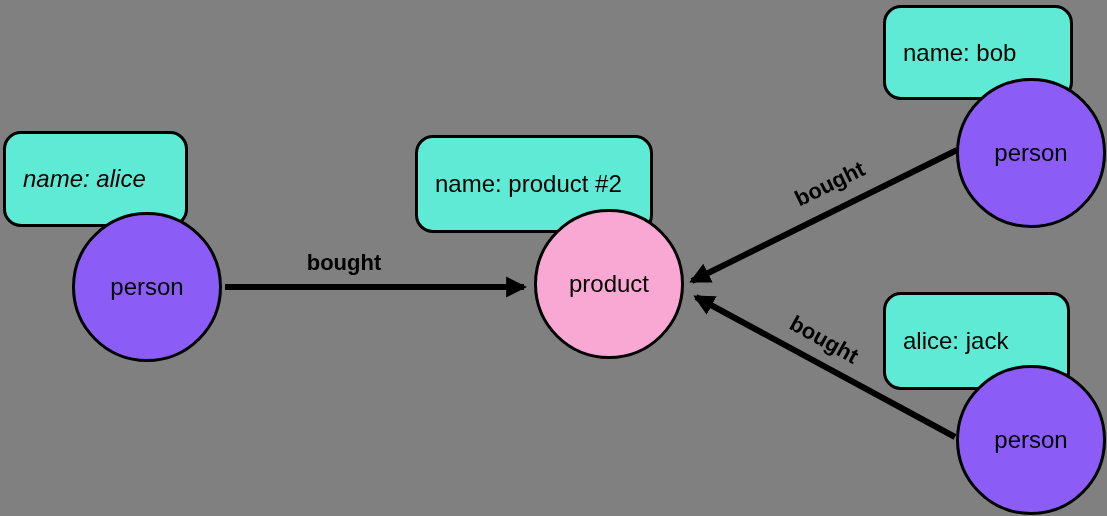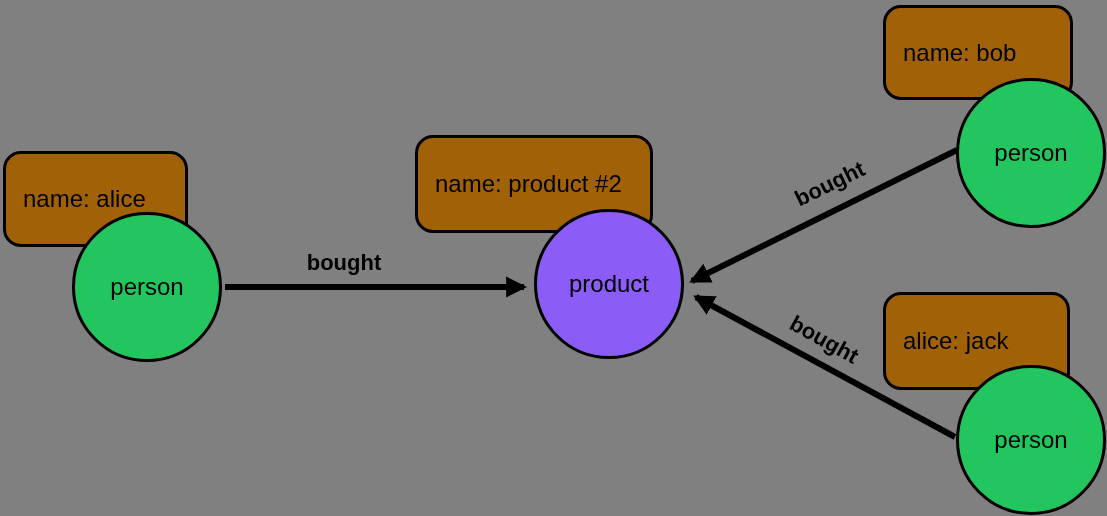--- a/index.html
+++ b/index.html
@@ -12,21 +12,21 @@
     position: relative;
     width: 1107px;
     height: 516px;
     background: #808080;
     overflow: hidden;
   }
   
   .prop-box {
     position: absolute;
     box-sizing: border-box;
-    background: #a16207;
+    background: #5eead4;
     border: 3px solid #000000;
     border-radius: 18px;
     display: flex;
     align-items: center;
     padding-left: 17px;
     font-size: 24px;
     color: #000000;
     z-index: 1;
   }
   
@@ -44,37 +44,37 @@
     height: 150px;
     border: 3px solid #000000;
     border-radius: 50%;
     display: flex;
     align-items: center;
     justify-content: center;
     font-size: 24px;
     color: #000000;
     z-index: 3;
   }
-  .node-person { background: #22c55e; }
-  .node-product { background: #8b5cf6; }
+  .node-person { background: #8b5cf6; }
+  .node-product { background: #f9a8d4; }
   
   .edge-label {
     position: absolute;
     font-size: 22px;
     font-weight: bold;
     color: #000000;
     white-space: nowrap;
     z-index: 4;
     transform: translate(-50%, -50%);
   }
   .edge-label.rot-up   { transform: translate(-50%, -50%) rotate(-26deg); }
   .edge-label.rot-down { transform: translate(-50%, -50%) rotate(29deg); }
 
   
-  #box-alice   { left: 3px;   top: 151px; width: 185px; height: 96px; }
+  #box-alice   { left: 3px;   top: 131px; width: 185px; height: 96px; font-style: italic; }
   #box-product { left: 415px; top: 135px; width: 238px; height: 98px; }
   #box-bob     { left: 883px; top: 5px;   width: 190px; height: 95px; }
   #box-jack    { left: 883px; top: 292px; width: 187px; height: 98px; }
 
   #node-alice   { left: 72px;  top: 212px; }
   #node-product { left: 534px; top: 209px; }
   #node-bob     { left: 956px; top: 78px;  }
   #node-jack    { left: 956px; top: 365px; }
 
   #label-edge-alice { left: 344px; top: 263px; }

